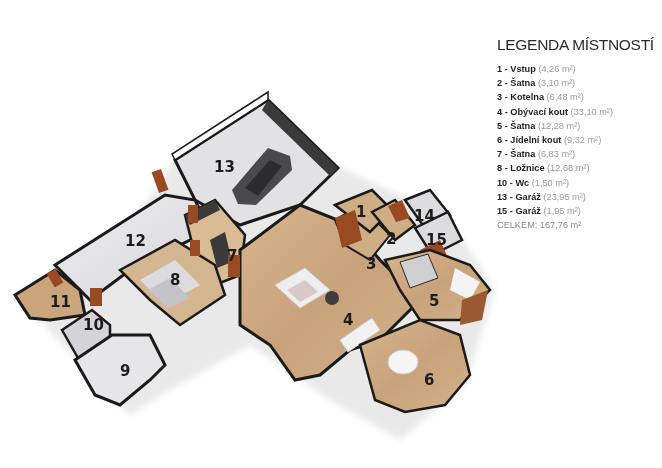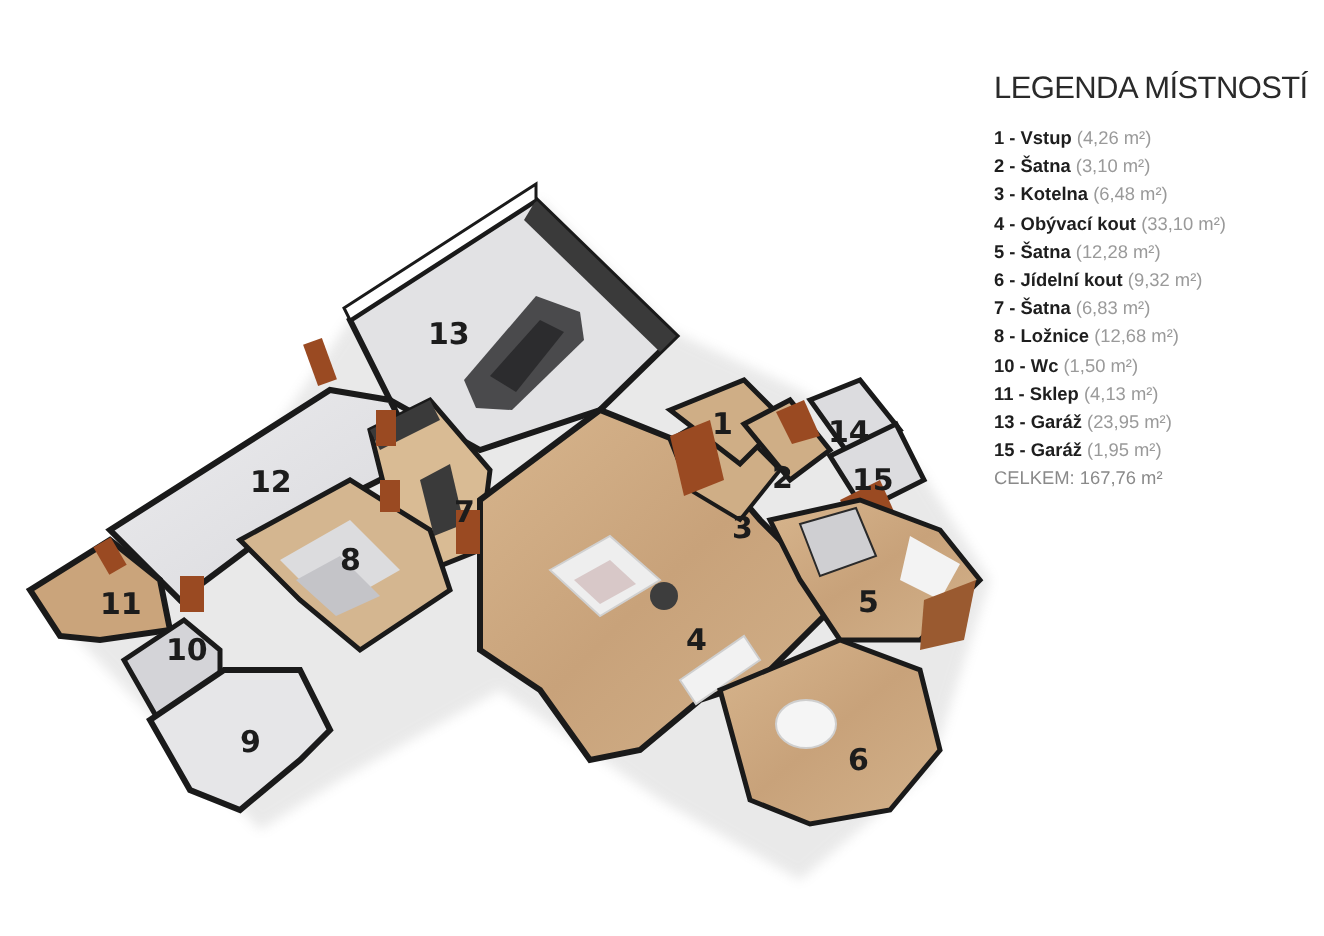--- a/index.html
+++ b/index.html
@@ -152,18 +152,17 @@
   <div id="legend-items">
       <div class="item"><span class="num">1</span><span class="num"> - </span><span class="name">Vstup</span> <span class="area">(4,26 m²)</span></div>
       <div class="item"><span class="num">2</span><span class="num"> - </span><span class="name">Šatna</span> <span class="area">(3,10 m²)</span></div>
       <div class="item"><span class="num">3</span><span class="num"> - </span><span class="name">Kotelna</span> <span class="area">(6,48 m²)</span></div>
       <div class="item"><span class="num">4</span><span class="num"> - </span><span class="name">Obývací kout</span> <span class="area">(33,10 m²)</span></div>
       <div class="item"><span class="num">5</span><span class="num"> - </span><span class="name">Šatna</span> <span class="area">(12,28 m²)</span></div>
       <div class="item"><span class="num">6</span><span class="num"> - </span><span class="name">Jídelní kout</span> <span class="area">(9,32 m²)</span></div>
       <div class="item"><span class="num">7</span><span class="num"> - </span><span class="name">Šatna</span> <span class="area">(6,83 m²)</span></div>
       <div class="item"><span class="num">8</span><span class="num"> - </span><span class="name">Ložnice</span> <span class="area">(12,68 m²)</span></div>
       <div class="item"><span class="num">10</span><span class="num"> - </span><span class="name">Wc</span> <span class="area">(1,50 m²)</span></div>
-      <div class="item"><span class="num">11</span><span class="num"> - </span><span class="name">Sklep</span> <span class="area">(4,13 m²)</span></div>
       <div class="item"><span class="num">13</span><span class="num"> - </span><span class="name">Garáž</span> <span class="area">(23,95 m²)</span></div>
       <div class="item"><span class="num">15</span><span class="num"> - </span><span class="name">Garáž</span> <span class="area">(1,95 m²)</span></div>
     </div>
   <div class="total">CELKEM: 167,76 m²</div>
 </div>
 
 </body></html>

